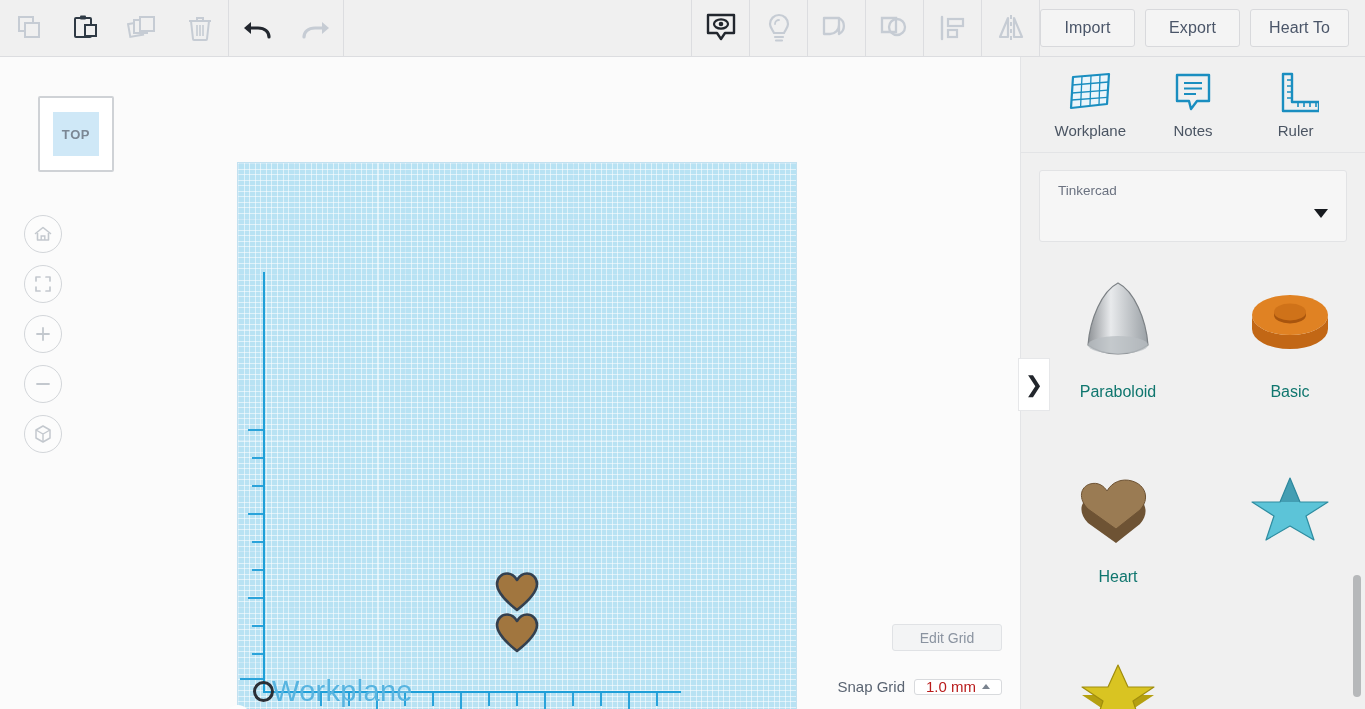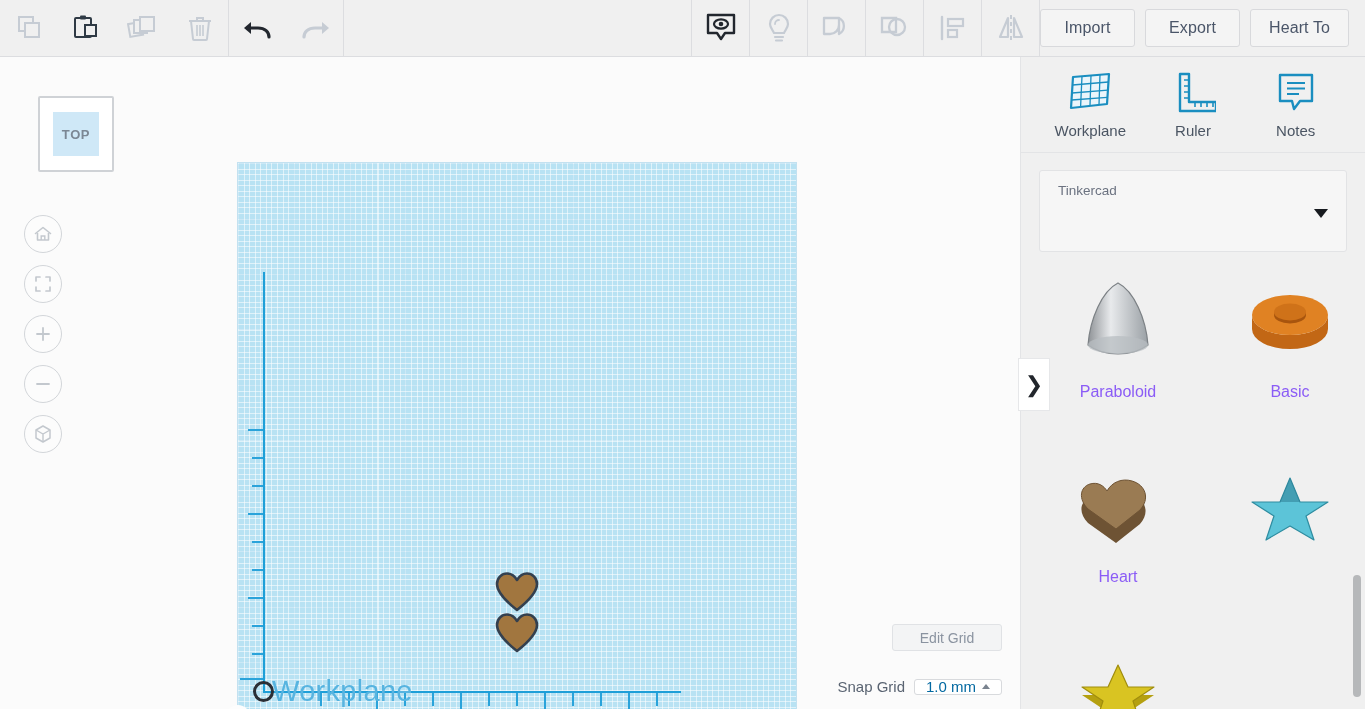--- a/index.html
+++ b/index.html
@@ -118,21 +118,21 @@
     border: 1px solid #e0e2e5; border-radius: 3px;
     color: #8a93a0; font-size: 14px; cursor: pointer; margin-bottom: 11px;
     font-family: "Liberation Sans", sans-serif;
   }
   .snaprow { display: flex; align-items: center; justify-content: flex-end; gap: 9px; margin-top: 16px; }
   .snaplabel { font-size: 15px; color: #5a6472; }
   .snapsel {
     width: 88px; height: 16px; background: #fff;
     border: 1px solid #d8dadd; border-radius: 3px;
     display: flex; align-items: center; justify-content: center; gap: 6px;
-    font-size: 15px; color: #0369a1; cursor: pointer;
+    font-size: 15px; color: #b91c1c; cursor: pointer;
   }
   .caret-up {
     width: 0; height: 0; border-left: 4px solid transparent;
     border-right: 4px solid transparent; border-bottom: 5px solid #7a838f;
   }
 
   
   .panel {
     position: absolute; right: 0; top: 57px; width: 345px; height: 652px;
     background: #f0f0f0; border-left: 1px solid #e3e4e6;
@@ -142,21 +142,21 @@
     justify-content: space-around; padding: 0 18px;
     border-bottom: 1px solid #e3e4e6;
   }
   .ptab {
     display: flex; flex-direction: column; align-items: center; gap: 9px;
     cursor: pointer; width: 88px;
   }
   .ptab span { font-size: 15px; color: #4b5563; }
 
   .dropdown {
-    margin: 17px 18px 0 18px; height: 82px;
+    margin: 17px 18px 0 18px; height: 72px;
     background: #f6f6f6; border: 1px solid #e2e3e5; border-radius: 3px;
     padding: 12px 18px; position: relative; cursor: pointer;
   }
   .dd-small { font-size: 13.5px; color: #6b7280; margin-bottom: 4px; }
   .dd-big { font-size: 21px; color: #343a42; }
   .dd-caret {
     position: absolute; right: 18px; top: 38px;
     width: 0; height: 0; border-left: 7px solid transparent;
     border-right: 7px solid transparent; border-top: 9px solid #171a1f;
   }
@@ -168,21 +168,21 @@
   .grid2 { display: flex; flex-wrap: wrap; }
   .cell {
     width: 150px; height: 185px; margin-left: 22px;
     display: flex; flex-direction: column; align-items: center;
     justify-content: flex-start; cursor: pointer;
   }
   .cell .thumb {
     height: 120px; width: 130px;
     display: flex; align-items: center; justify-content: center;
   }
-  .cell .cname { font-size: 16px; color: #8b5cf6; margin-top: 2px; }
+  .cell .cname { font-size: 16px; color: #0f766e; margin-top: 2px; }
 
   .collapse-handle {
     position: absolute; left: 1018px; top: 358px;
     width: 32px; height: 53px; background: #fff;
     border: 1px solid #e6e7e9;
     display: flex; align-items: center; justify-content: center;
     cursor: pointer; z-index: 5;
     font-size: 22px; color: #22262c; font-family: "Liberation Sans", sans-serif;
   }
 
@@ -414,33 +414,33 @@
     <div class="panel-tabs">
       <div class="ptab">
         <svg width="46" height="42" viewBox="0 0 46 42">
           <path d="M6 6 L42 3 L40 33 L4 37 z" fill="#eaf5fb" stroke="#1a8ec0" stroke-width="2.2" stroke-linejoin="round"></path>
           <path d="M15 5 L13.6 35.6 M24 4.2 L23 34.6 M33 3.5 L32 33.8" stroke="#1a8ec0" stroke-width="1.3"></path>
           <path d="M5.6 14 L41.3 11 M5.1 22 L40.8 19.2 M4.6 29 L40.3 26.4" stroke="#1a8ec0" stroke-width="1.3"></path>
         </svg>
         <span>Workplane</span>
       </div>
       <div class="ptab">
+        <svg width="42" height="42" viewBox="0 0 42 42">
+          <path d="M5 4 h32 v26 h-12 l-6 8 -2 -8 h-12 z" fill="none" stroke="#1a8ec0" stroke-width="2.4" stroke-linejoin="round"></path>
+          <path d="M12 12 h18 M12 17.5 h18 M12 23 h12" stroke="#1a8ec0" stroke-width="2"></path>
+        </svg>
+        <span>Notes</span>
+      </div>
+      <div class="ptab">
         <svg width="46" height="42" viewBox="0 0 46 42">
           <path d="M10 3 h9 v28 h27 v9 h-36 z" fill="none" stroke="#1a8ec0" stroke-width="2.4" stroke-linejoin="round"></path>
           <path d="M19 9 h-5 M19 15 h-5 M19 21 h-5 M19 27 h-5" stroke="#1a8ec0" stroke-width="1.6"></path>
           <path d="M25 31 v5 M31 31 v5 M37 31 v5 M43 31 v5" stroke="#1a8ec0" stroke-width="1.6"></path>
         </svg>
         <span>Ruler</span>
-      </div>
-      <div class="ptab">
-        <svg width="42" height="42" viewBox="0 0 42 42">
-          <path d="M5 4 h32 v26 h-12 l-6 8 -2 -8 h-12 z" fill="none" stroke="#1a8ec0" stroke-width="2.4" stroke-linejoin="round"></path>
-          <path d="M12 12 h18 M12 17.5 h18 M12 23 h12" stroke="#1a8ec0" stroke-width="2"></path>
-        </svg>
-        <span>Notes</span>
       </div>
     </div>
 
     <div class="dropdown">
       <div class="dd-small">Tinkercad</div>
       <span class="dd-caret"></span>
     </div>
 
     <div class="gallery">
       <div class="grid2">

